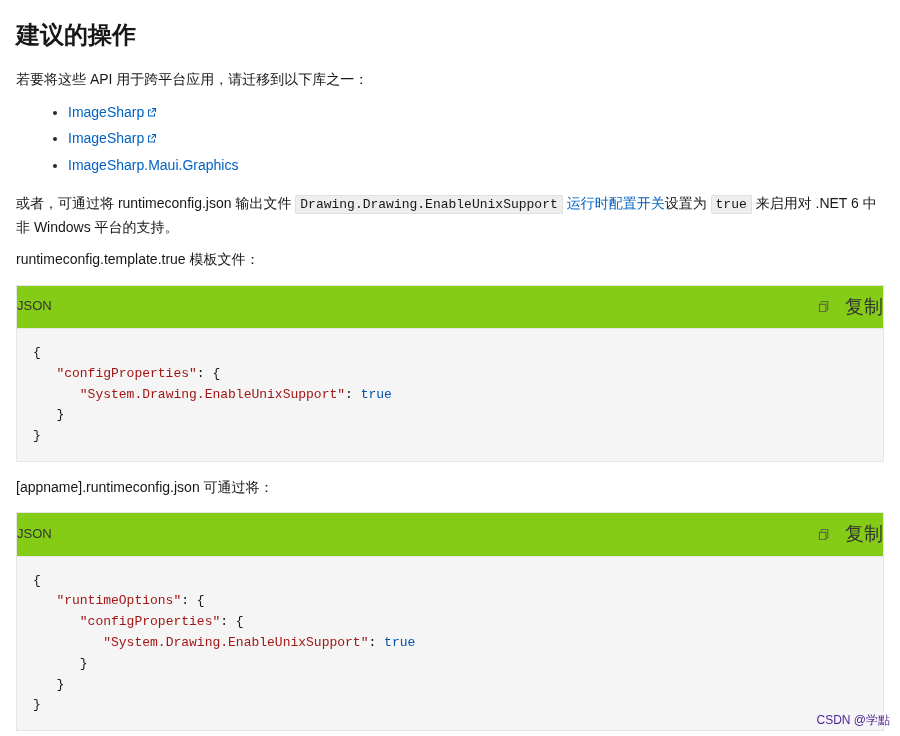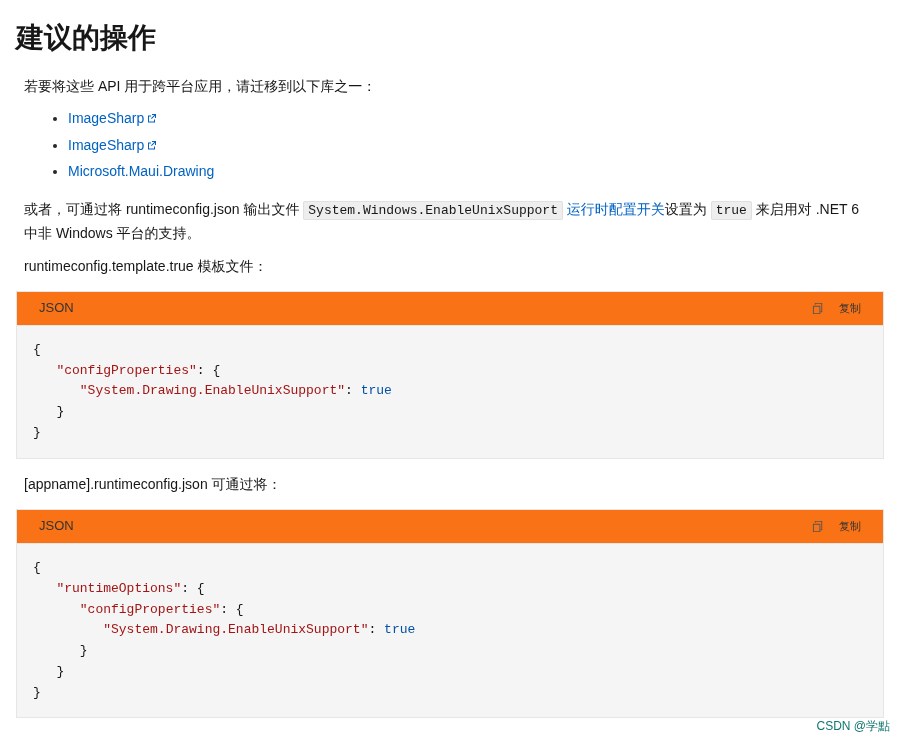--- a/index.html
+++ b/index.html
@@ -6,25 +6,25 @@
     body {
       font-family: "Segoe UI", "Microsoft YaHei", sans-serif;
       color: #171717;
       background: #fff;
       width: 900px;
       padding: 16px;
       font-size: 14px;
       line-height: 1.6;
     }
     h1 {
-      font-size: 28px;
+      font-size: 24px;
       font-weight: 700;
       margin-bottom: 14px;
     }
-    p { margin: 10px 8px; }
+    p { margin: 10px 0; }
     ul {
       margin: 10px 0 16px 0;
       padding-left: 40px;
       list-style-type: disc;
     }
     li {
       margin: 4px 12px;
       color: #24292e;
     }
     a {
@@ -42,56 +42,56 @@
       border: 1px solid #e0e0e0;
       padding: 1px 4px;
       border-radius: 2px;
       font-size: 13px;
     }
     .code-block {
       margin: 14px 0;
       border: 1px solid #e6e6e6;
     }
     .code-header {
-      background: #f97316;
+      background: #84cc16;
       display: flex;
       justify-content: space-between;
       align-items: center;
-      padding: 6px 22px;
+      padding: 6px 0;
       font-size: 13px;
       color: #333;
       border-bottom: 1px solid #e6e6e6;
     }
     .copy-btn {
       display: inline-flex;
       align-items: center;
       gap: 14px;
       cursor: pointer;
       color: #333;
-      font-size: 11px;
+      font-size: 19px;
     }
     .copy-btn svg { display: block; }
     .code-body {
       background: #f5f5f5;
       padding: 14px 16px;
       font-family: Consolas, "Courier New", monospace;
       font-size: 13px;
       white-space: pre;
       line-height: 1.6;
       overflow-x: auto;
     }
     .punct { color: #171717; }
     .key { color: #a31515; }
     .bool { color: #0451a5; }
     .watermark {
       position: fixed;
-      bottom: 0;
+      bottom: 6px;
       right: 10px;
       font-size: 12px;
-      color: #0f766e;
+      color: #4c1d95;
       pointer-events: none;
     }
   </style>
 </head>
 <body>
 
 <h1>建议的操作</h1>
 
 <p>若要将这些 API 用于跨平台应用，请迁移到以下库之一：</p>
 
@@ -102,26 +102,26 @@
             <path d="M5 1h4v4H8V2.7L4.7 6 4 5.3 7.3 2H5z" fill="#0062c3"></path>
           </svg></span></a>
   </li>
   <li>
     <a href="#"><span>ImageSharp</span><span class="ext-icon"><svg width="10" height="10" viewBox="0 0 10 10">
             <path d="M1 2.5h3v1H2v5h5V6.5h1v3H1z" fill="#0062c3"></path>
             <path d="M5 1h4v4H8V2.7L4.7 6 4 5.3 7.3 2H5z" fill="#0062c3"></path>
           </svg></span></a>
   </li>
   <li>
-    <a href="#">Microsoft.Maui.Drawing</a>
+    <a href="#">ImageSharp.Maui.Graphics</a>
   </li>
 </ul>
 
 <p>
-  <span>或者，可通过将 runtimeconfig.json 输出文件 </span><code class="inline-code">System.Windows.EnableUnixSupport</code><a href="#"> 运行时配置开关</a><span>设置为 </span><code class="inline-code">true</code><span> 来启用对 .NET 6 中非 Windows 平台的支持。</span>
+  <span>或者，可通过将 runtimeconfig.json 输出文件 </span><code class="inline-code">Drawing.Drawing.EnableUnixSupport</code><a href="#"> 运行时配置开关</a><span>设置为 </span><code class="inline-code">true</code><span> 来启用对 .NET 6 中非 Windows 平台的支持。</span>
 </p>
 
 <p>runtimeconfig.template.true 模板文件：</p>
 
 <div class="code-block">
   <div class="code-header">
     <span>JSON</span>
     <span class="copy-btn">
       <span>
           <svg width="13" height="13" viewBox="0 0 14 14">

